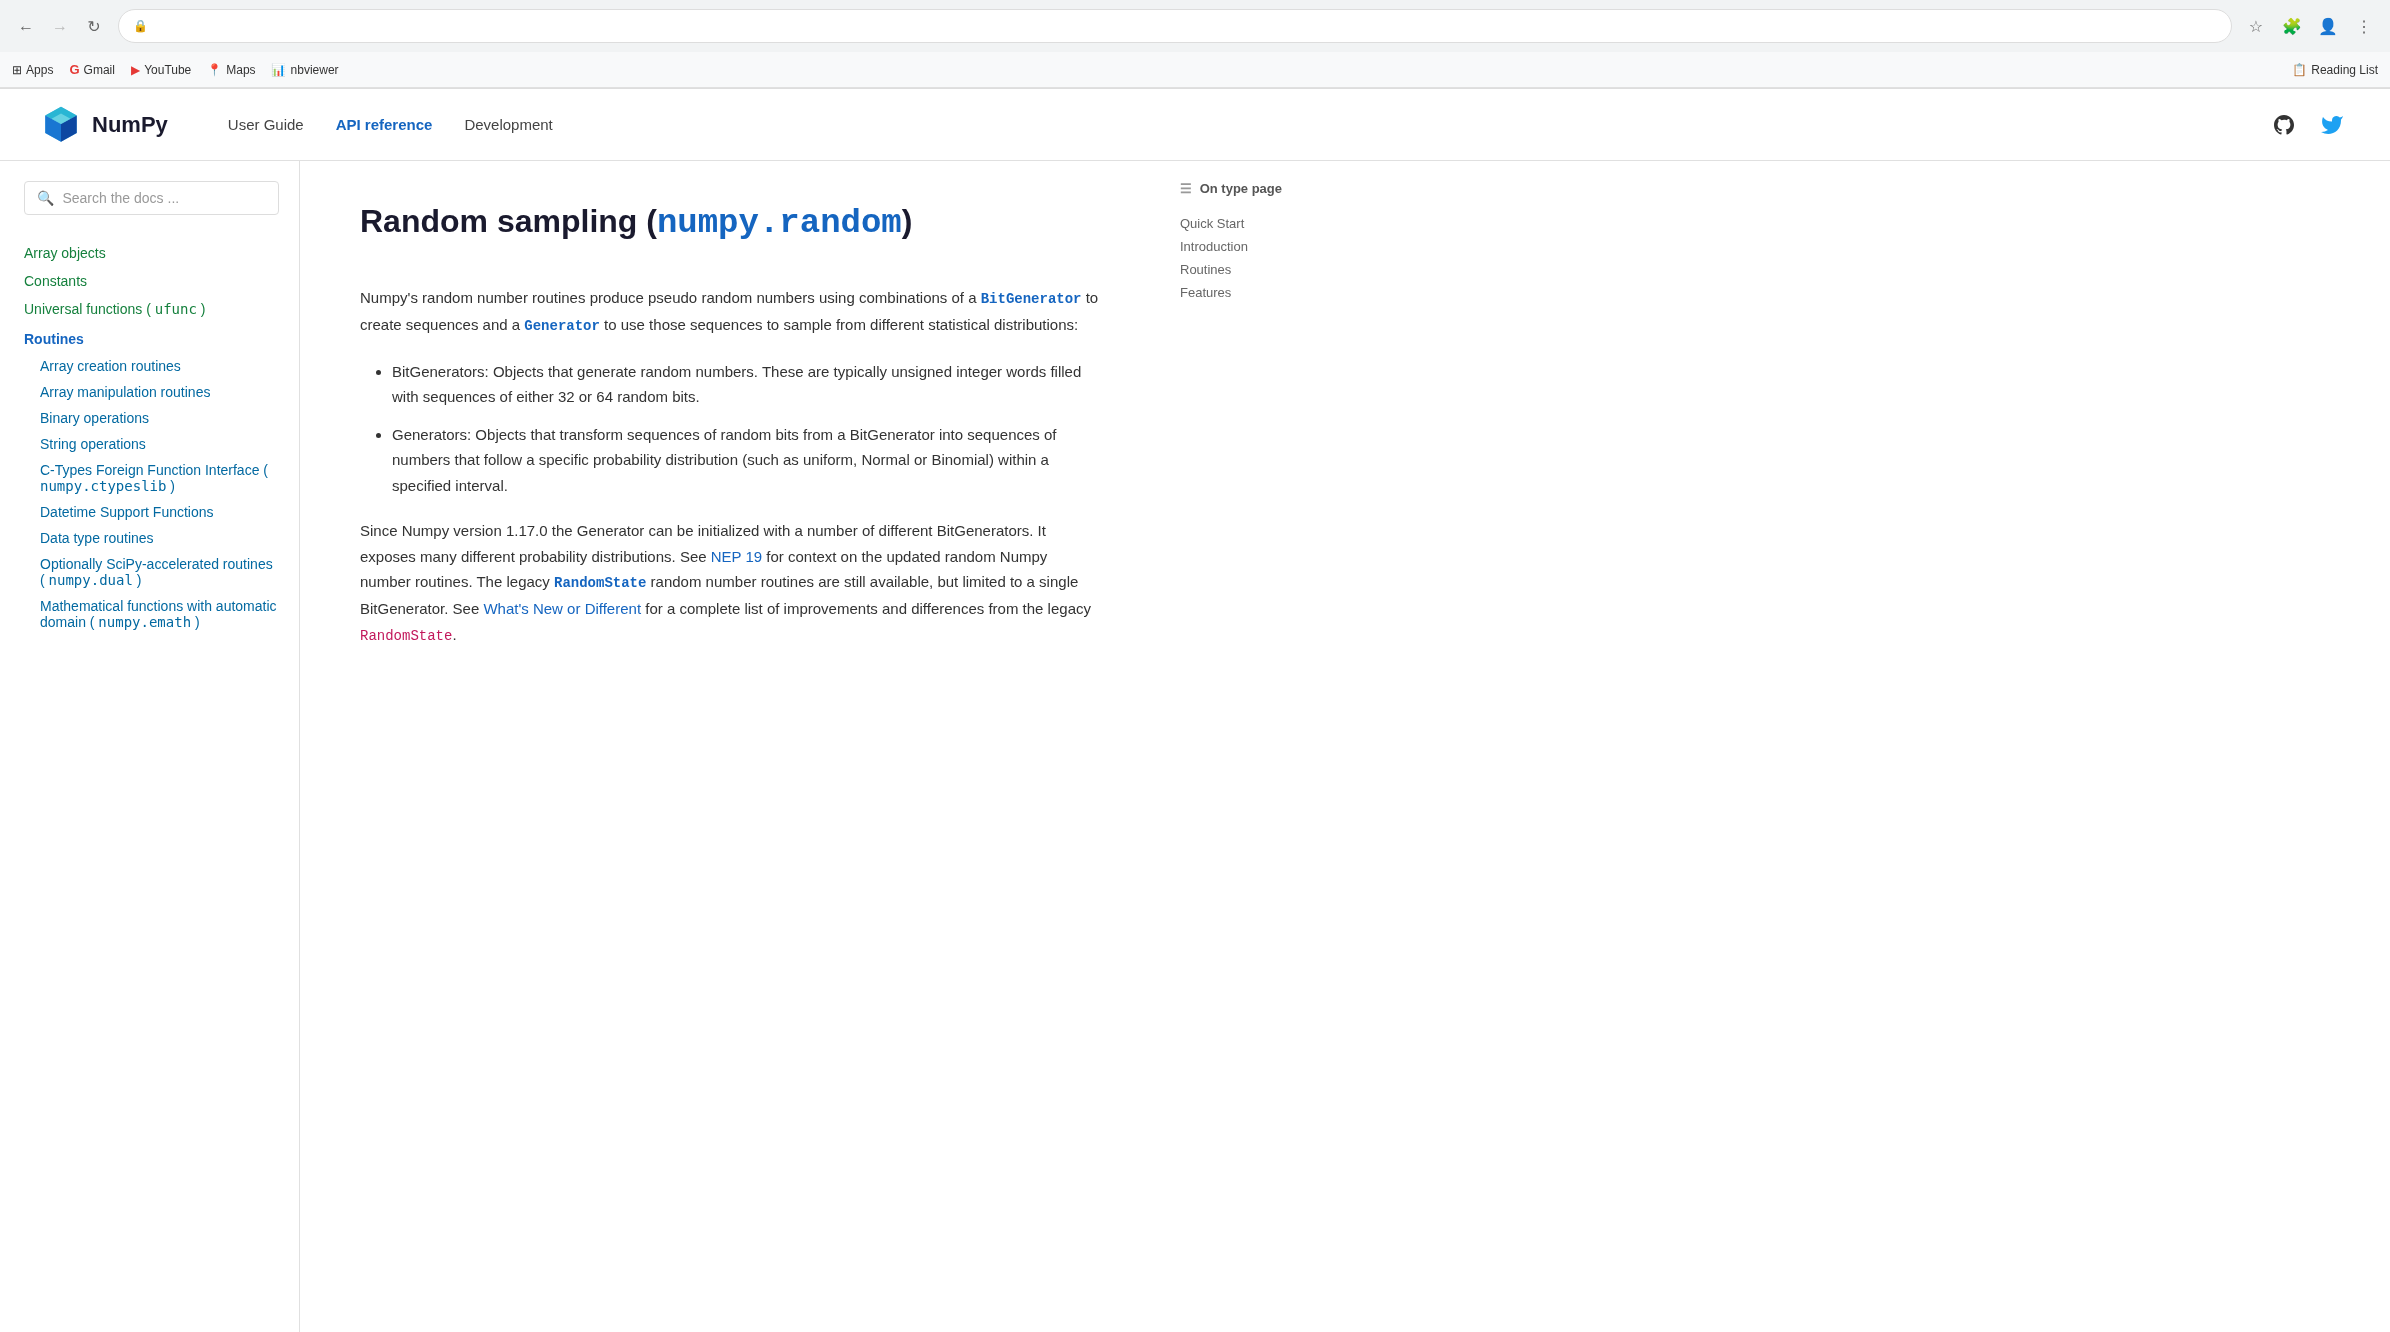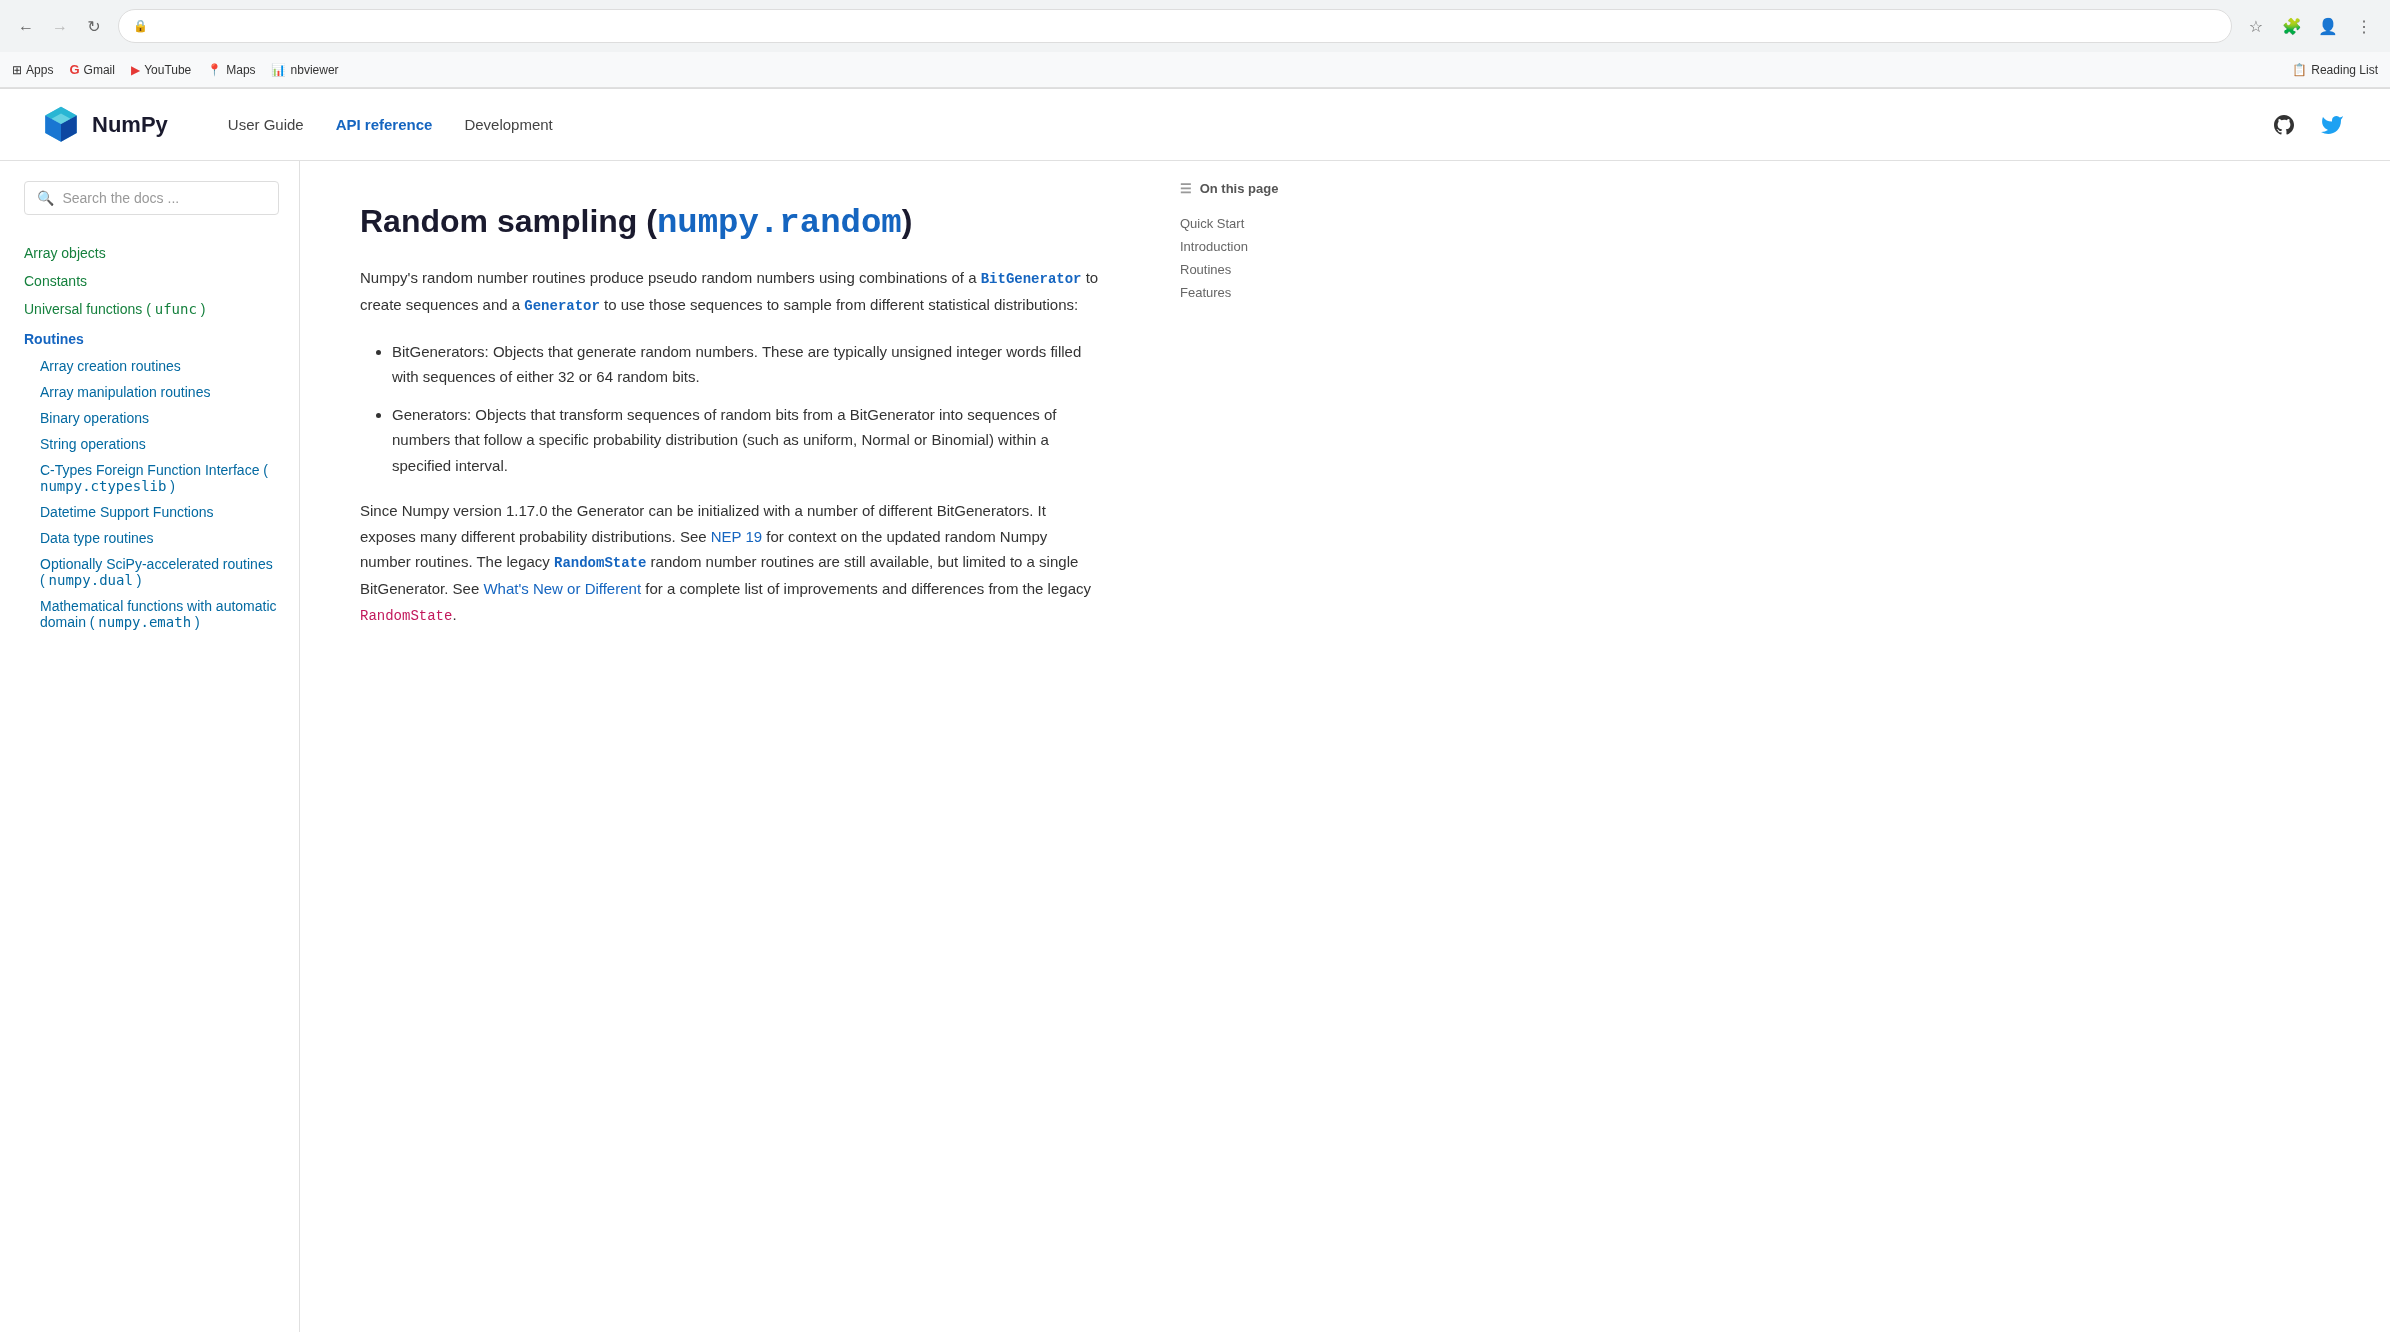--- a/index.html
+++ b/index.html
@@ -41,21 +41,21 @@
     .search-box { display: flex; align-items: center; gap: 8px; border: 1px solid #ddd; border-radius: 4px; padding: 8px 12px; margin-bottom: 24px; cursor: text; }
     .search-box .search-icon { color: #999; font-size: 14px; }
     .search-placeholder { font-size: 14px; color: #999; }
 
     
     .sidebar-nav-item { font-size: 14px; color: #15803d; padding: 6px 0; cursor: pointer; display: block; }
     .sidebar-section-header { font-size: 14px; font-weight: 700; color: #1565c0; padding: 8px 0 6px 0; cursor: pointer; }
     .sidebar-sub-item { font-size: 14px; color: #0369a1; padding: 5px 0 5px 16px; cursor: pointer; display: block; }
 
     
-    .page-title { font-size: 32px; font-weight: 700; color: #1a1a2e; margin-bottom: 20px; line-height: 1.3; }
+    .page-title { font-size: 32px; font-weight: 700; color: #1a1a2e; margin-bottom: 40px; line-height: 1.3; }
     .page-title .code-highlight { color: #1565c0; font-family: 'Courier New', monospace; font-weight: 700; font-size: 34px; }
     .content-text { font-size: 15px; line-height: 1.7; color: #333; margin-bottom: 20px; }
     .content-link { color: #1565c0; text-decoration: none; font-weight: 600; font-family: 'Courier New', monospace; font-size: 14px; }
     .content-link-plain { color: #1565c0; text-decoration: none; }
     .content-link-pink { color: #c2185b; text-decoration: none; font-family: 'Courier New', monospace; font-size: 14px; }
     .bullet-list { margin: 4px 0 20px 0; padding-left: 32px; }
     .bullet-list li { font-size: 15px; line-height: 1.7; margin-bottom: 12px; }
 
     
     .right-sidebar-title { font-size: 13px; font-weight: 600; color: #555; margin-bottom: 16px; display: flex; align-items: center; gap: 8px; }
@@ -195,21 +195,21 @@
         random number routines are still available, but limited to a single BitGenerator. See
         <a class="content-link-plain">What's New or Different</a>
         for a complete list of improvements and differences from the legacy
         <a class="content-link-pink">RandomState</a>.
       </p>
     </main>
 
     <aside class="right-sidebar">
       <div class="right-sidebar-title">
         <span class="lines-icon">☰</span>
-        <span>On this page</span>
+        <span>On type page</span>
       </div>
       <a class="toc-link">Quick Start</a>
       <a class="toc-link">Introduction</a>
       <a class="toc-link">Routines</a>
       <a class="toc-link">Features</a>
     </aside>
   </div>
 </div>
 
 </body></html>

